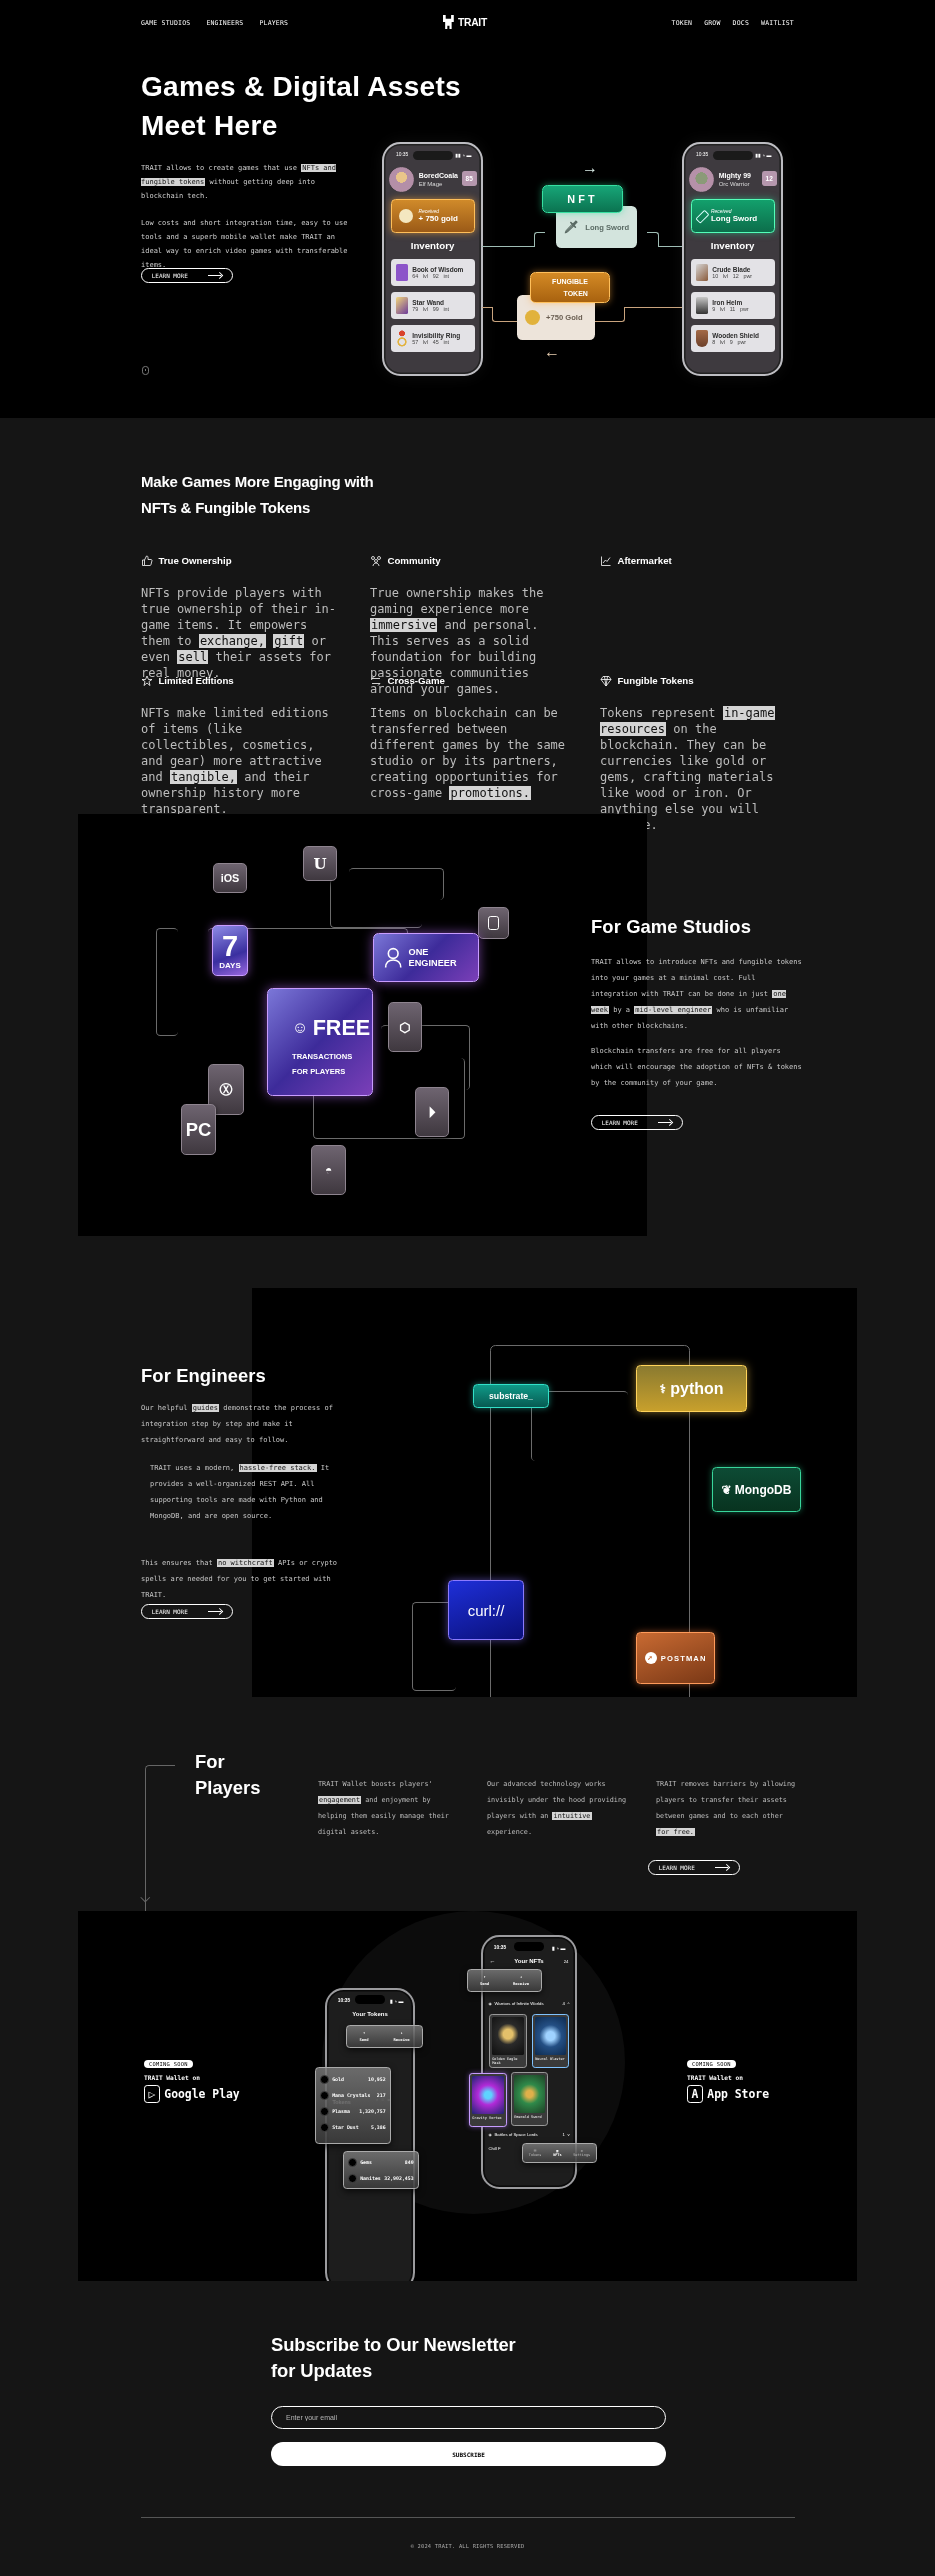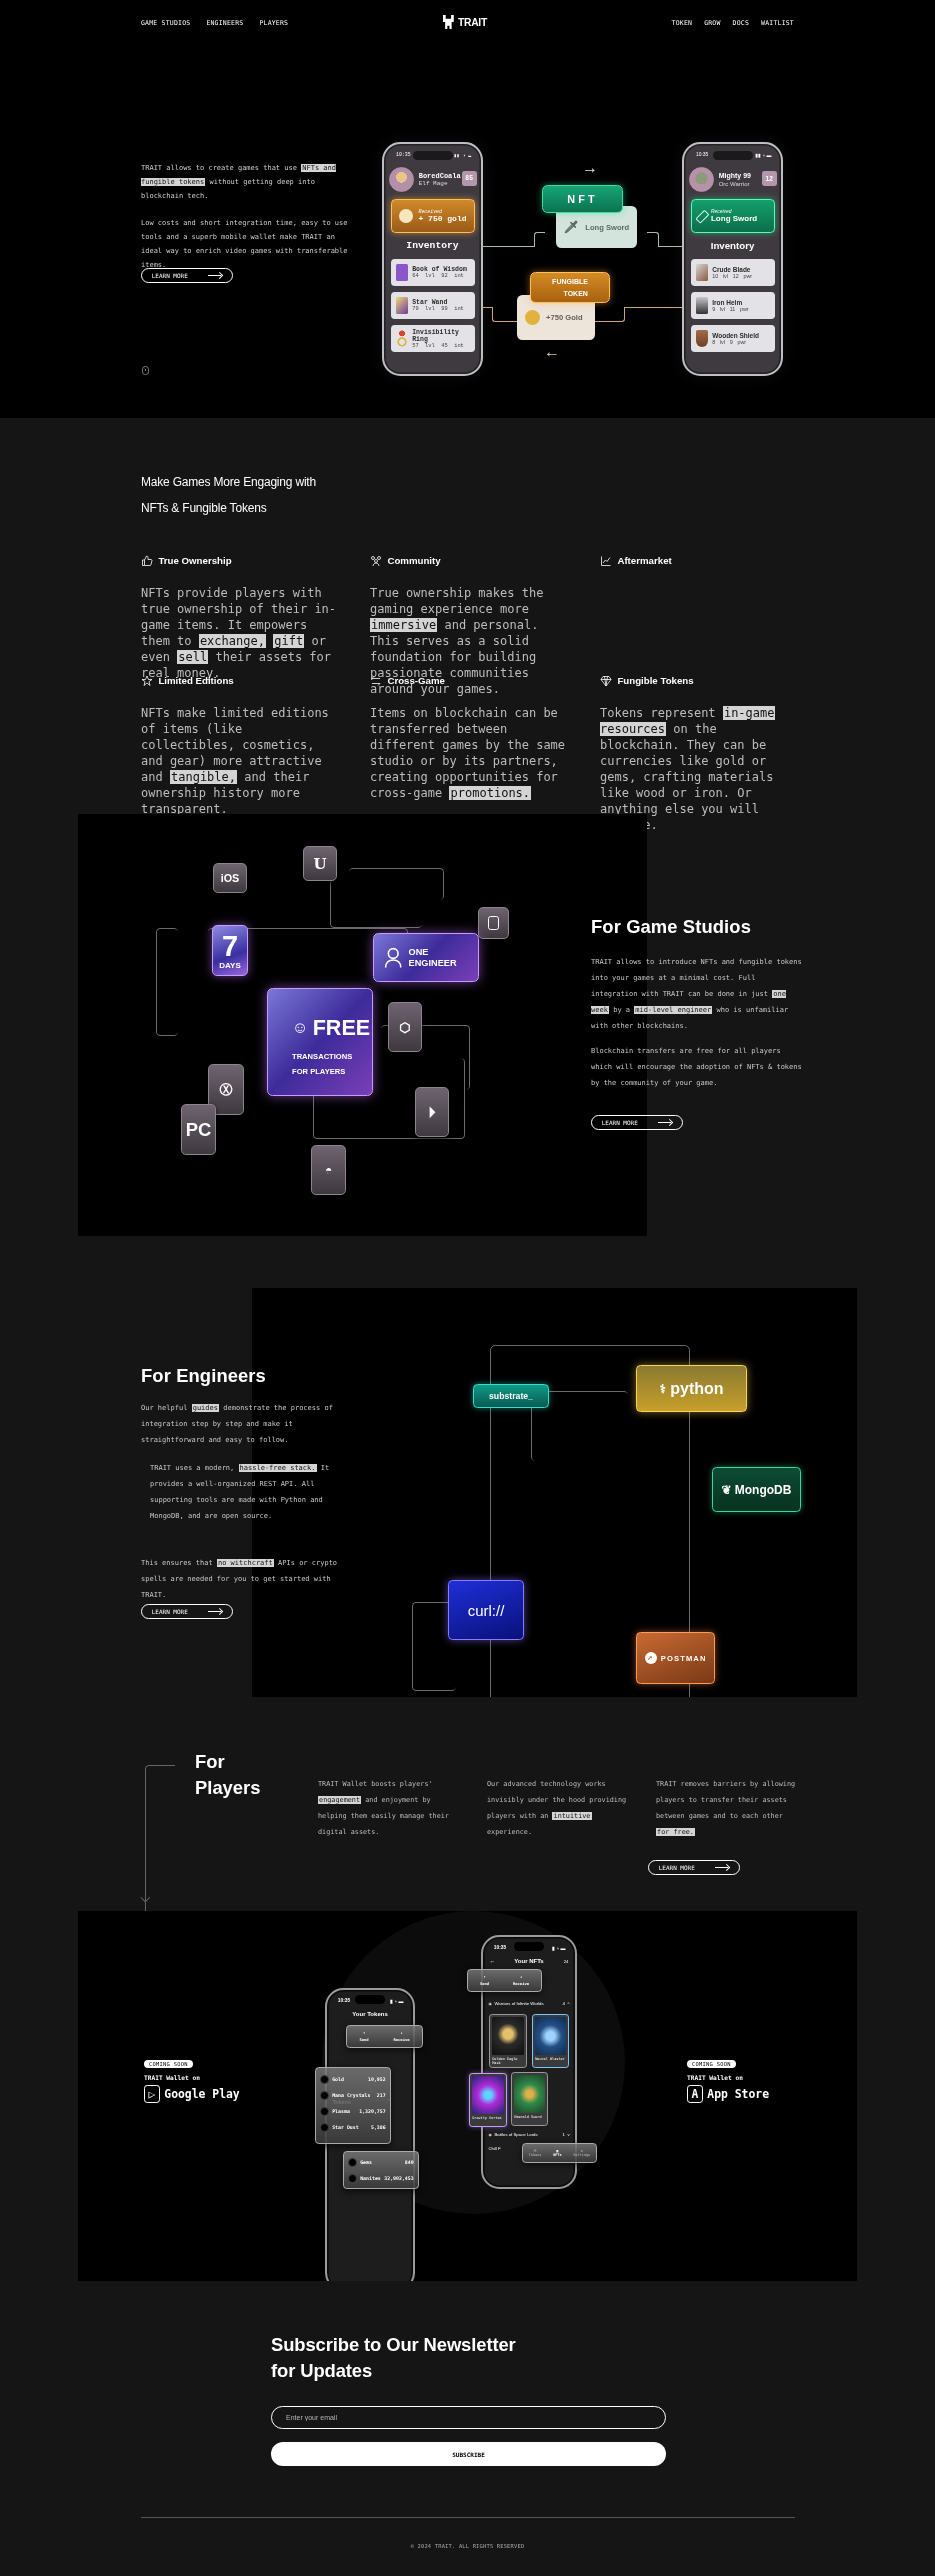--- a/index.html
+++ b/index.html
@@ -48,21 +48,21 @@
   .inv-item .n { font-size: 6.5px; color: #2b2b2b; font-weight: bold; }
   .inv-item .s { font-size: 5.4px; color: #444; word-spacing: 3.2px; }
 
   .tag-card { position: absolute; border-radius: 5.4px; display: flex; align-items: center; justify-content: center; color: #fff; font-weight: bold; text-align: right; }
   .tag-nft { background: linear-gradient(180deg, #17a577, #0b7350); box-shadow: 0 0 7.6px rgba(40,220,150,0.5); letter-spacing: 3.2px; font-size: 10.8px; border: 0.5px solid #36e0a1; }
   .tag-ft { background: linear-gradient(180deg, #d48a25, #a8620f); box-shadow: 0 0 7.6px rgba(255,170,60,0.5); font-size: 7px; line-height: 12px; border: 0.5px solid #ffbf5a; }
   .item-card { position: absolute; border-radius: 5.4px; display: flex; align-items: center; gap: 6.5px; padding-left: 7.6px; font-size: 7.6px; font-weight: bold; }
   .flow-line { position: absolute; border-color: #9fbdb5; border-style: solid; border-width: 0; }
 
   
-  .features-title { position: absolute; left: 141px; top: 469px; font-size: 12px; line-height: 26px; font-weight: normal; letter-spacing: -0.2px; }
+  .features-title { position: absolute; left: 141px; top: 469px; font-size: 15px; line-height: 26px; font-weight: bold; letter-spacing: -0.2px; }
   .feature { position: absolute; width: 200px; }
   .feature .fh { display: flex; align-items: center; gap: 5.4px; font-size: 9.7px; font-weight: bold; height: 13px; }
   .feature .fh svg { width: 12px; height: 12px; }
   .feature .fp { margin-top: 18px; font-family: "DejaVu Sans Mono", monospace; font-size: 12px; line-height: 16px; color: #bdbdbd; }
 
   
   .studio-box { position: absolute; left: 78px; top: 814px; width: 569px; height: 422px; background: #000; overflow: hidden; }
   .sec-title { position: absolute; font-size: 18.4px; font-weight: bold; letter-spacing: 0.1px; }
   .sec-p { position: absolute; width: 206px; font-family: "DejaVu Sans Mono", monospace; font-size: 7px; line-height: 16px; color: #c9c9c9; }
   .glass-tile { position: absolute; border-radius: 4.9px; background: linear-gradient(180deg, #6e6470, #3f383f); border: 0.5px solid #8e848f; display: flex; align-items: center; justify-content: center; color: #fff; font-weight: bold; box-shadow: 0 2.2px 5.4px rgba(0,0,0,0.6); }
@@ -124,33 +124,37 @@
       </svg>
     <span>TRAIT</span>
   </div>
   <nav class="nav-right">
     <span>TOKEN</span>
     <span>GROW</span>
     <span>DOCS</span>
     <span>WAITLIST</span>
   </nav>
 
+  <h1>
+    <span>Games &amp; Digital Assets</span><br>
+    <span>Meet Here</span>
+  </h1>
   <p class="hero-p" style="top:161px">
     <span>TRAIT allows to create games that use</span>
     <span class="hl">NFTs and fungible tokens</span>
     <span>without getting deep into blockchain tech.</span>
   </p>
   <p class="hero-p" style="top:216px">Low costs and short integration time, easy to use tools and a superb mobile wallet make TRAIT an ideal way to enrich video games with transferable items.</p>
   <div class="btn-learn" style="left:141px; top:268px;">
     <span>LEARN MORE</span>
     <span class="arrow"></span>
   </div>
   <div class="mouse-icon"></div>
 
-  <div class="phone" style="left:382px; top:142px; width:101px; height:234px;font-family:Liberation Mono, monospace;">
+  <div class="phone" style="left:382px; top:142px; width:101px; height:234px;">
     <div class="island"></div>
     <div class="status">
         <span>10:35</span>
         <span>▮▮ ◔ ▬</span>
       </div>
     <div class="profile">
       <div class="avatar"></div>
       <div>
         <div class="p-name">BoredCoala</div>
         <div class="p-class">Elf Mage</div>

